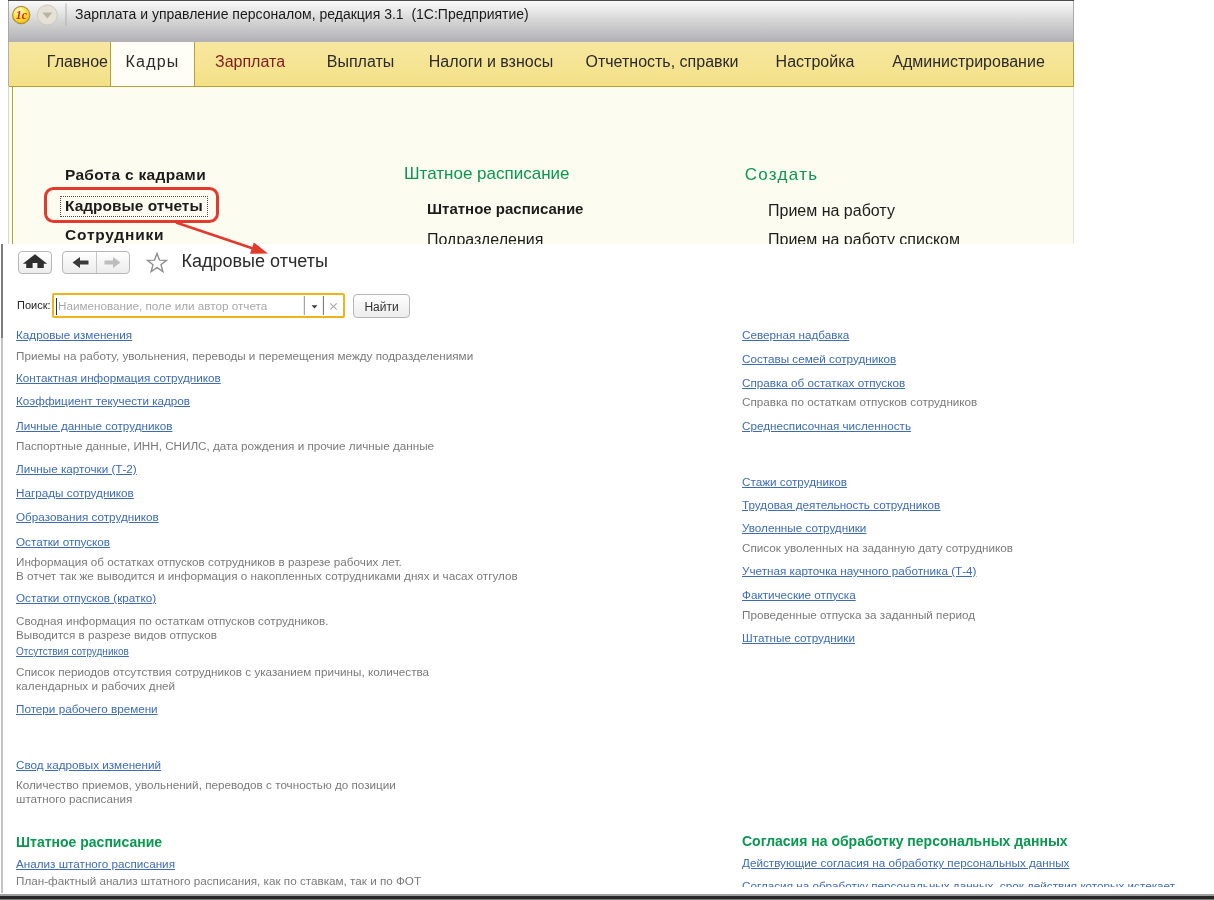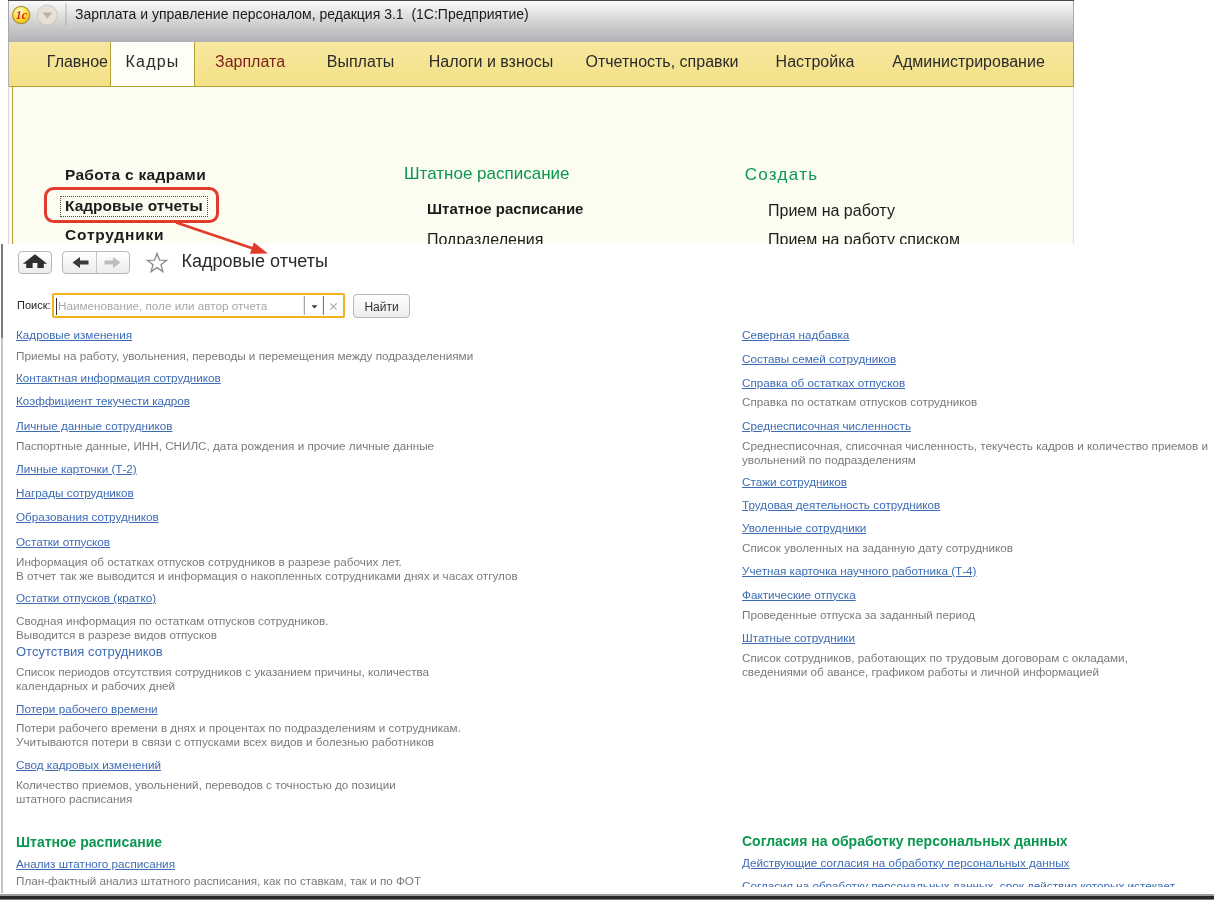--- a/index.html
+++ b/index.html
@@ -84,44 +84,41 @@
 <div style="position:absolute;left:16px;top:151px;font-size:11.7px;line-height:11.7px;color:#3d6cb4;text-decoration:underline;white-space:pre">Коэффициент текучести кадров</div>
 <div style="position:absolute;left:16px;top:176px;font-size:11.7px;line-height:11.7px;color:#3d6cb4;text-decoration:underline;white-space:pre">Личные данные сотрудников</div>
 <div style="position:absolute;left:16px;top:195.0px;font-size:11.7px;line-height:14px;color:#7a7a7a;white-space:pre">Паспортные данные, ИНН, СНИЛС, дата рождения и прочие личные данные</div>
 <div style="position:absolute;left:16px;top:219px;font-size:11.7px;line-height:11.7px;color:#3d6cb4;text-decoration:underline;white-space:pre">Личные карточки (Т-2)</div>
 <div style="position:absolute;left:16px;top:242.5px;font-size:11.7px;line-height:11.7px;color:#3d6cb4;text-decoration:underline;white-space:pre">Награды сотрудников</div>
 <div style="position:absolute;left:16px;top:267px;font-size:11.7px;line-height:11.7px;color:#3d6cb4;text-decoration:underline;white-space:pre">Образования сотрудников</div>
 <div style="position:absolute;left:16px;top:291.5px;font-size:11.7px;line-height:11.7px;color:#3d6cb4;text-decoration:underline;white-space:pre">Остатки отпусков</div>
 <div style="position:absolute;left:16px;top:310.5px;font-size:11.7px;line-height:14px;color:#7a7a7a;white-space:pre">Информация об остатках отпусков сотрудников в разрезе рабочих лет.<br>В отчет так же выводится и информация о накопленных сотрудниками днях и часах отгулов</div>
 <div style="position:absolute;left:16px;top:348px;font-size:11.7px;line-height:11.7px;color:#3d6cb4;text-decoration:underline;white-space:pre">Остатки отпусков (кратко)</div>
 <div style="position:absolute;left:16px;top:369.5px;font-size:11.7px;line-height:14px;color:#7a7a7a;white-space:pre">Сводная информация по остаткам отпусков сотрудников.<br>Выводится в разрезе видов отпусков</div>
-<div style="position:absolute;left:16px;top:402px;font-size:13px;line-height:11.7px;color:#3d6cb4;white-space:pre">Отсутствия сотрудников</div>
+<div style="position:absolute;left:16px;top:402px;font-size:10px;line-height:11.7px;color:#3d6cb4;text-decoration:underline;white-space:pre">Отсутствия сотрудников</div>
 <div style="position:absolute;left:16px;top:420.5px;font-size:11.7px;line-height:14px;color:#7a7a7a;white-space:pre">Список периодов отсутствия сотрудников с указанием причины, количества<br>календарных и рабочих дней</div>
 <div style="position:absolute;left:16px;top:459px;font-size:11.7px;line-height:11.7px;color:#3d6cb4;text-decoration:underline;white-space:pre">Потери рабочего времени</div>
-<div style="position:absolute;left:16px;top:477.0px;font-size:11.7px;line-height:14px;color:#7a7a7a;white-space:pre">Потери рабочего времени в днях и процентах по подразделениям и сотрудникам.<br>Учитываются потери в связи с отпусками всех видов и болезнью работников</div>
 <div style="position:absolute;left:16px;top:514.5px;font-size:11.7px;line-height:11.7px;color:#3d6cb4;text-decoration:underline;white-space:pre">Свод кадровых изменений</div>
 <div style="position:absolute;left:16px;top:533.5px;font-size:11.7px;line-height:14px;color:#7a7a7a;white-space:pre">Количество приемов, увольнений, переводов с точностью до позиции<br>штатного расписания</div>
 <div style="position:absolute;left:16px;top:590.5px;font-size:14px;font-weight:700;line-height:14px;color:#0a9750;white-space:pre">Штатное расписание</div>
 <div style="position:absolute;left:16px;top:614px;font-size:11.7px;line-height:11.7px;color:#3d6cb4;text-decoration:underline;white-space:pre">Анализ штатного расписания</div>
 <div style="position:absolute;left:16px;top:630.0px;font-size:11.7px;line-height:14px;color:#7a7a7a;white-space:pre">План-фактный анализ штатного расписания, как по ставкам, так и по ФОТ</div>
 <div style="position:absolute;left:742px;top:85px;font-size:11.7px;line-height:11.7px;color:#3d6cb4;text-decoration:underline;white-space:pre">Северная надбавка</div>
 <div style="position:absolute;left:742px;top:108.5px;font-size:11.7px;line-height:11.7px;color:#3d6cb4;text-decoration:underline;white-space:pre">Составы семей сотрудников</div>
 <div style="position:absolute;left:742px;top:132.5px;font-size:11.7px;line-height:11.7px;color:#3d6cb4;text-decoration:underline;white-space:pre">Справка об остатках отпусков</div>
 <div style="position:absolute;left:742px;top:151.0px;font-size:11.7px;line-height:14px;color:#7a7a7a;white-space:pre">Справка по остаткам отпусков сотрудников</div>
 <div style="position:absolute;left:742px;top:175.5px;font-size:11.7px;line-height:11.7px;color:#3d6cb4;text-decoration:underline;white-space:pre">Среднесписочная численность</div>
-<div style="position:absolute;left:742px;top:194.5px;font-size:11.7px;line-height:14px;color:#7a7a7a;white-space:pre">Среднесписочная, списочная численность, текучесть кадров и количество приемов и<br>увольнений по подразделениям</div>
 <div style="position:absolute;left:742px;top:232px;font-size:11.7px;line-height:11.7px;color:#3d6cb4;text-decoration:underline;white-space:pre">Стажи сотрудников</div>
 <div style="position:absolute;left:742px;top:255px;font-size:11.7px;line-height:11.7px;color:#3d6cb4;text-decoration:underline;white-space:pre">Трудовая деятельность сотрудников</div>
 <div style="position:absolute;left:742px;top:278px;font-size:11.7px;line-height:11.7px;color:#3d6cb4;text-decoration:underline;white-space:pre">Уволенные сотрудники</div>
 <div style="position:absolute;left:742px;top:297.0px;font-size:11.7px;line-height:14px;color:#7a7a7a;white-space:pre">Список уволенных на заданную дату сотрудников</div>
 <div style="position:absolute;left:742px;top:321px;font-size:11.7px;line-height:11.7px;color:#3d6cb4;text-decoration:underline;white-space:pre">Учетная карточка научного работника (Т-4)</div>
 <div style="position:absolute;left:742px;top:344.5px;font-size:11.7px;line-height:11.7px;color:#3d6cb4;text-decoration:underline;white-space:pre">Фактические отпуска</div>
 <div style="position:absolute;left:742px;top:363.5px;font-size:11.7px;line-height:14px;color:#7a7a7a;white-space:pre">Проведенные отпуска за заданный период</div>
 <div style="position:absolute;left:742px;top:387.5px;font-size:11.7px;line-height:11.7px;color:#3d6cb4;text-decoration:underline;white-space:pre">Штатные сотрудники</div>
-<div style="position:absolute;left:742px;top:406.5px;font-size:11.7px;line-height:14px;color:#7a7a7a;white-space:pre">Список сотрудников, работающих по трудовым договорам с окладами,<br>сведениями об авансе, графиком работы и личной информацией</div>
 <div style="position:absolute;left:742px;top:590px;font-size:14px;font-weight:700;line-height:14px;color:#0a9750;white-space:pre">Согласия на обработку персональных данных</div>
 <div style="position:absolute;left:742px;top:613px;font-size:11.7px;line-height:11.7px;color:#3d6cb4;text-decoration:underline;white-space:pre">Действующие согласия на обработку персональных данных</div>
 <div style="position:absolute;left:742px;top:635.5px;font-size:11.7px;line-height:11.7px;color:#3d6cb4;white-space:pre">Согласия на обработку персональных данных, срок действия которых истекает</div>
 </div>
     </div>
 <div style="position:absolute;left:1px;top:244px;width:2px;height:649px;background:#c3c3c3"></div>
 <div style="position:absolute;left:1px;top:244px;width:2px;height:94px;background:#7c7c7c"></div>
 <div style="position:absolute;left:0;top:894px;width:1214px;height:1.5px;background:#9e9e9e"></div>
 <div style="position:absolute;left:0;top:895.5px;width:1214px;height:3.5px;background:#282828"></div>
 <div style="position:absolute;left:0;top:899px;width:1214px;height:1px;background:#7a7a7a"></div>

